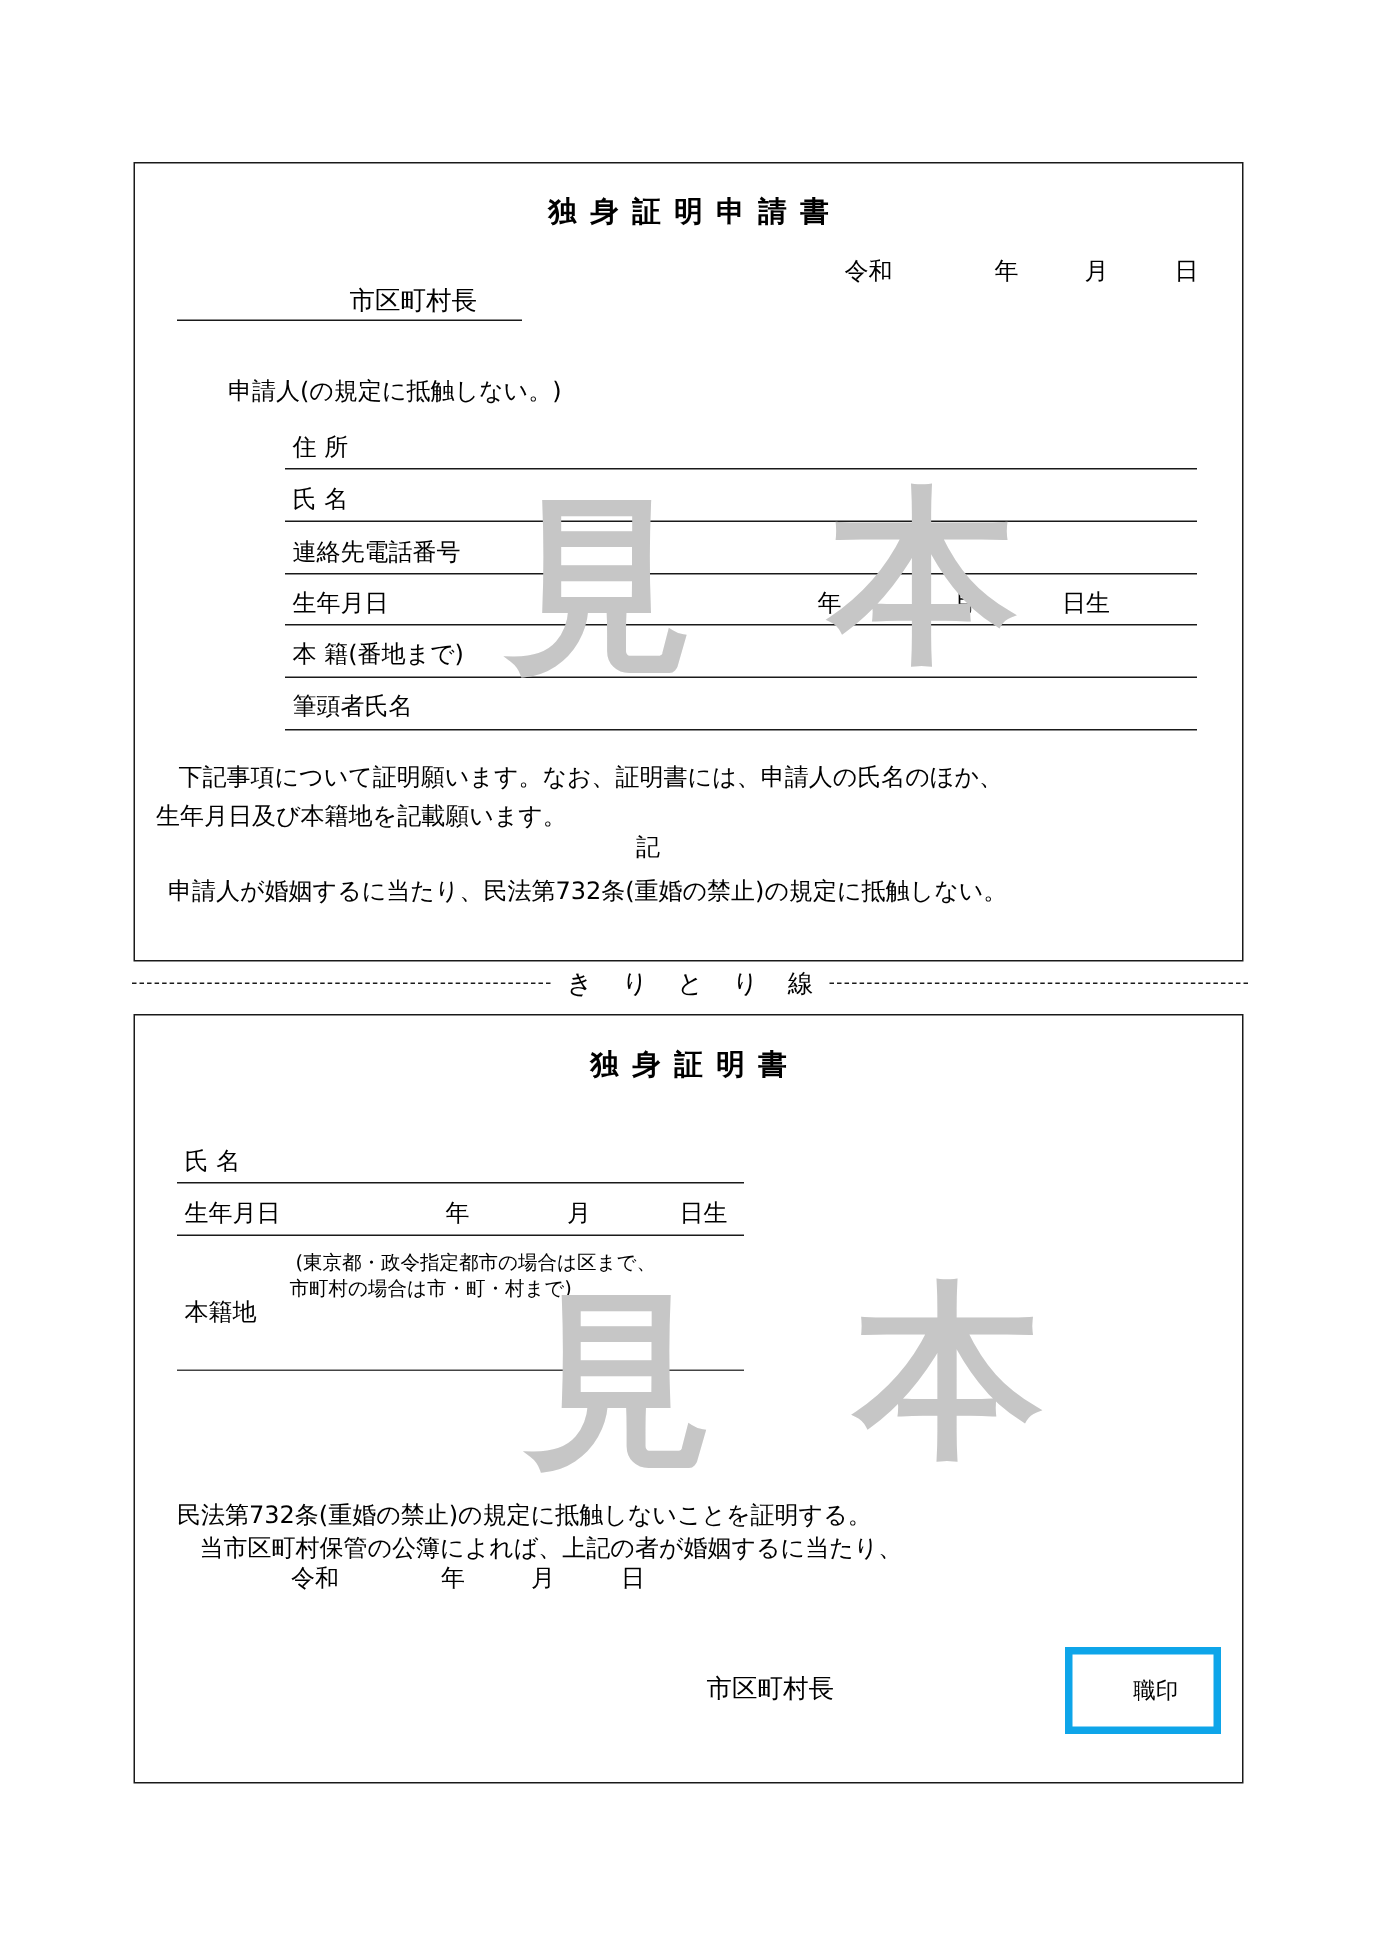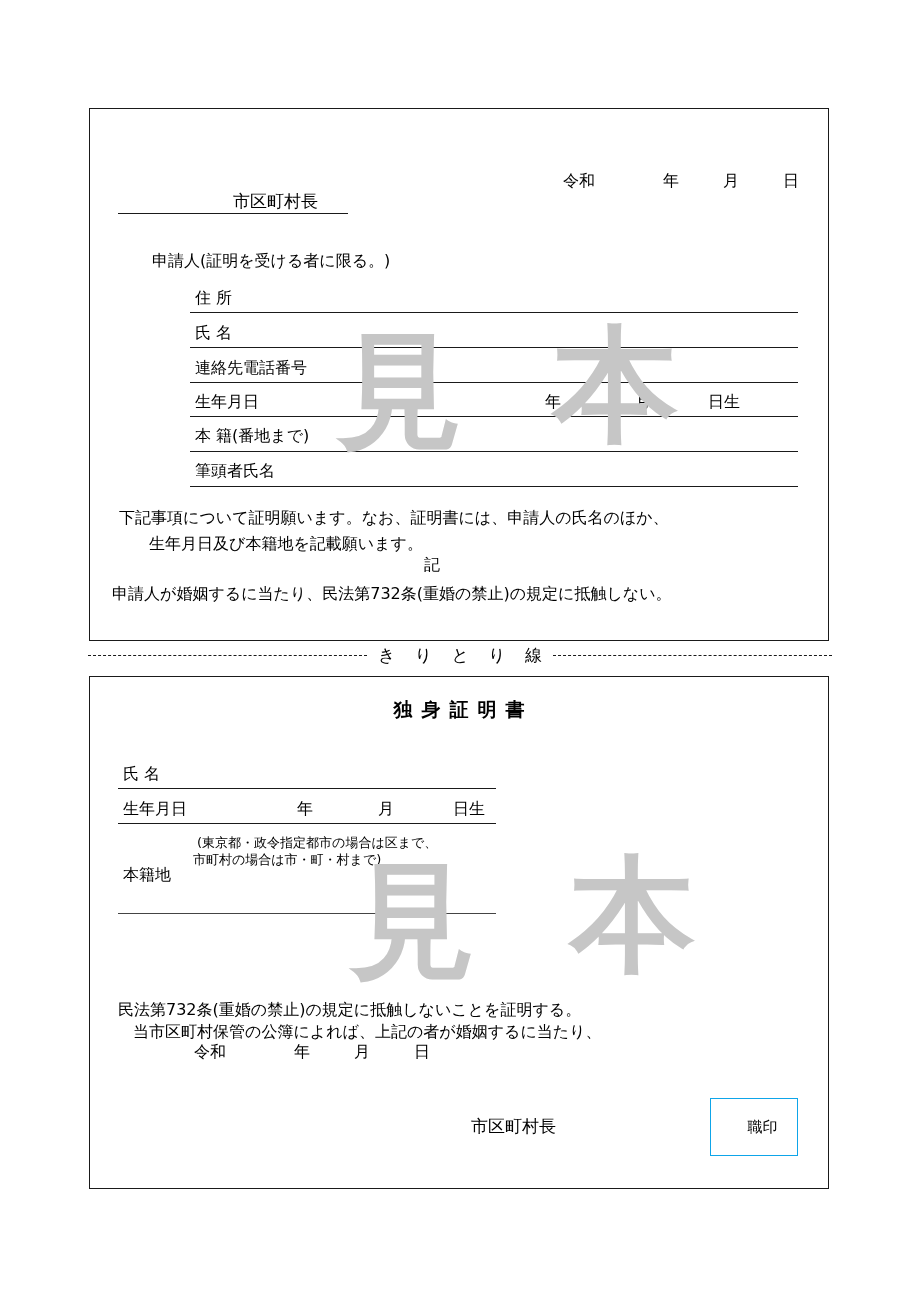--- a/index.html
+++ b/index.html
@@ -84,24 +84,24 @@
     letter-spacing: 7px;
     text-indent: 7px;
     white-space: nowrap;
   }
 
   
   #seal-box {
     position: absolute;
     left: 710px;
     top: 1098px;
-    width: 88px;
+    width: 104px;
     height: 58px;
     box-sizing: border-box;
-    border: 1px solid #0ea5e9;
+    border: 5px solid #0ea5e9;
     display: flex;
     align-items: center;
     justify-content: center;
     font-size: 15px;
     padding-left: 17px;
   }
 
   
   .watermark {
     position: absolute;
@@ -118,30 +118,31 @@
   #watermark-mi-2 { left: 350px; top: 858px; }
   #watermark-hon-2 { left: 570px; top: 852px; }
 </style>
 </head>
 <body>
 
 <div class="page">
 
   <div class="doc-box" id="doc-application"></div>
 
+  <div class="doc-title" style="left:89px; top:128px; width:740px;">独身証明申請書</div>
 
   <div class="t" style="left:563px; top:172px;">令和</div>
   <div class="t" style="left:663px; top:172px;">年</div>
   <div class="t" style="left:723px; top:172px;">月</div>
   <div class="t" style="left:783px; top:172px;">日</div>
 
   <div class="t" style="left:233px; top:192px; font-size:17px;">市区町村長</div>
   <div class="rule" style="left:118px; top:213px; width:230px;"></div>
 
-  <div class="t" style="left:152px; top:252px;">申請人(証明を受ける者に限る。)</div>
+  <div class="t" style="left:152px; top:252px;">申請人(の規定に抵触しない。)</div>
 
   <div class="t" style="left:195px; top:289px;">住  所</div>
   <div class="rule" style="left:190px; top:312px; width:608px;"></div>
 
   <div class="t" style="left:195px; top:324px;">氏  名</div>
   <div class="rule" style="left:190px; top:347px; width:608px;"></div>
 
   <div class="t" style="left:195px; top:359px;">連絡先電話番号</div>
   <div class="rule" style="left:190px; top:382px; width:608px;"></div>
 
@@ -151,21 +152,21 @@
   <div class="t" style="left:708px; top:393px;">日生</div>
   <div class="rule" style="left:190px; top:416px; width:608px;"></div>
 
   <div class="t" style="left:195px; top:427px;">本  籍(番地まで)</div>
   <div class="rule" style="left:190px; top:451px; width:608px;"></div>
 
   <div class="t" style="left:195px; top:462px;">筆頭者氏名</div>
   <div class="rule" style="left:190px; top:486px; width:608px;"></div>
 
   <div class="t body" style="left:119px; top:509px;">下記事項について証明願います。なお、証明書には、申請人の氏名のほか、</div>
-  <div class="t body" style="left:104px; top:535px;margin-left:45px;">生年月日及び本籍地を記載願います。</div>
+  <div class="t body" style="left:104px; top:535px;">生年月日及び本籍地を記載願います。</div>
   <div class="t body" style="left:424px; top:556px;">記</div>
   <div class="t body" style="left:112px; top:585px;">申請人が婚姻するに当たり、民法第732条(重婚の禁止)の規定に抵触しない。</div>
 
   <div class="watermark" id="watermark-mi-1">見</div>
   <div class="watermark" id="watermark-hon-1">本</div>
 
   <div id="cut-line">
     <span class="dash"></span>
     <span class="cut-label">き り と り 線</span>
     <span class="dash"></span>

